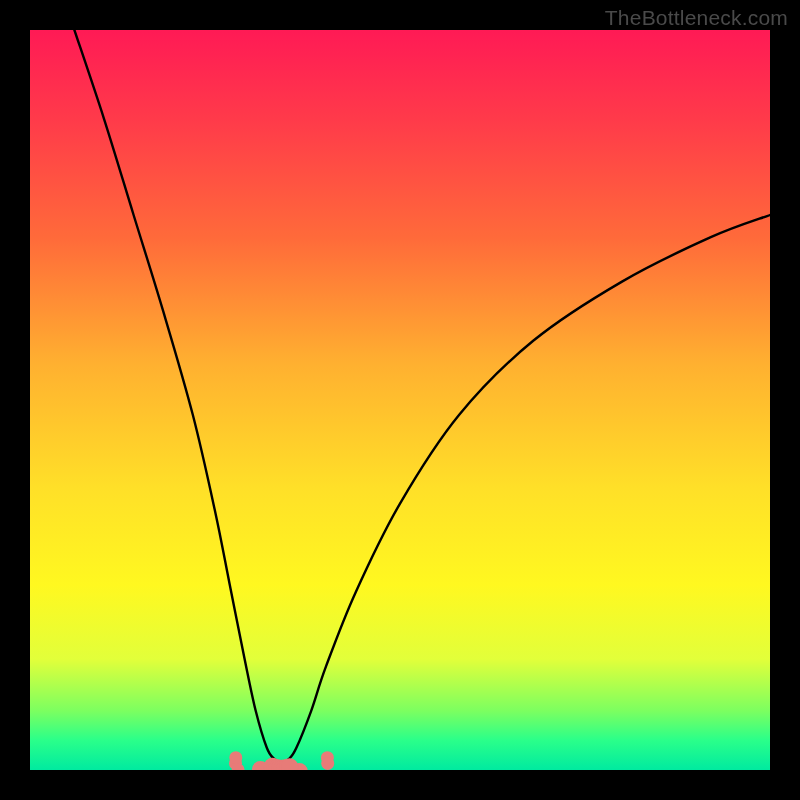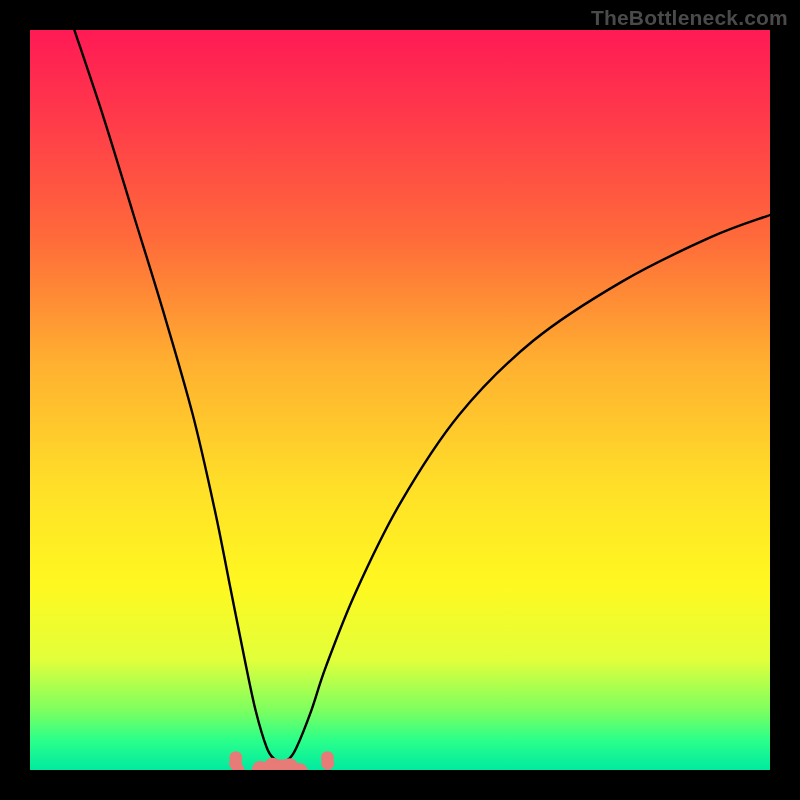--- a/index.html
+++ b/index.html
@@ -28,21 +28,21 @@
       #7cff60 92%,
       #2aff8a 96%,
       #00eaa0 100%);
   }
   .watermark {
     position: absolute;
     top: 6px;
     right: 12px;
     color: #4a4a4a;
     font-size: 21px;
-    font-weight: 700;
+    font-weight: 400;
     letter-spacing: 0.2px;
     z-index: 5;
     pointer-events: none;
   }
   svg.curve {
     position: absolute;
     left: 0;
     top: 0;
     width: 740px;
     height: 740px;

